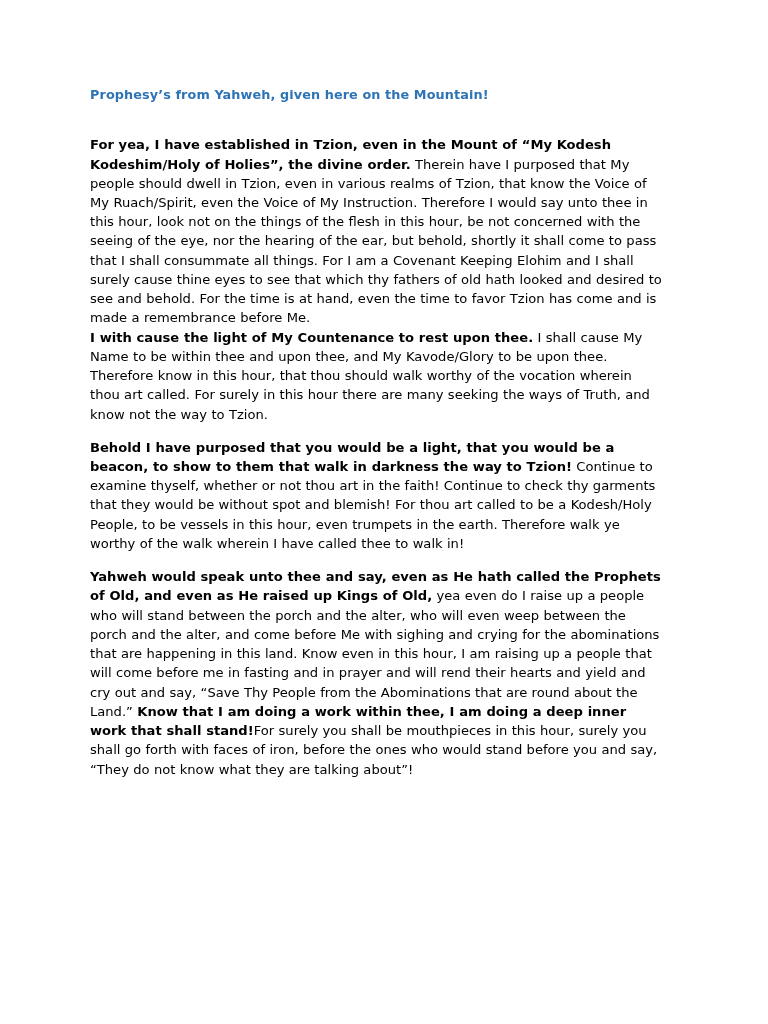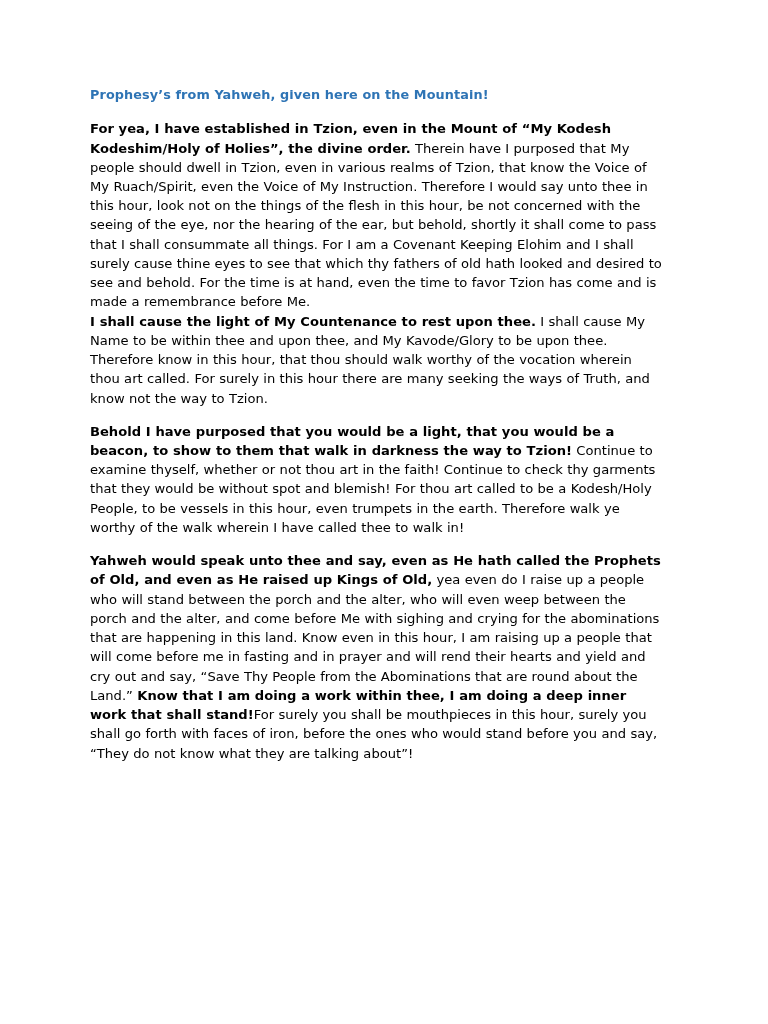--- a/index.html
+++ b/index.html
@@ -19,21 +19,21 @@
     height: 1024px;
     box-sizing: border-box;
     padding: 86px 90px 0 90px;
     position: relative;
   }
   .doc-title {
     color: #2e74b5;
     font-weight: bold;
     font-size: 12.8px;
     line-height: 1.35;
-    margin: 0 0 16px 0;
+    margin: 0 0 32px 0;
     letter-spacing: 0.1px;
   }
   .para {
     font-size: 13.1px;
     line-height: 1.47;
     margin: 0 16px 14px 0;
     text-align: left;
     word-spacing: 0.2px;
   }
   .para.tight {
@@ -52,21 +52,21 @@
 <div class="page">
 
   <h1 class="doc-title" style="color: rgb(46, 116, 181);">Prophesy’s from Yahweh, given here on the Mountain!</h1>
 
   <p class="para tight">
     <span class="lead">For yea, I have established in Tzion, even in the Mount of “My Kodesh Kodeshim/Holy of Holies”, the divine order.</span><span> Therein have I purposed that My people should dwell in Tzion, even in various realms of Tzion, that know the Voice of My Ruach/Spirit, even the Voice of My Instruction. Therefore I would say unto thee in this hour, look not on the things of the flesh in this hour, be not concerned with the seeing of the eye, nor the hearing of the ear, but behold, shortly it shall come to pass that I shall consummate all things. For I am a Covenant Keeping Elohim and I shall surely cause thine eyes to see that which thy fathers of old hath looked and desired to see and behold. For the time is at hand, even the time to favor Tzion has come and is made a remembrance before Me.</span>
   </p>
 
 
   <p class="para">
-    <span class="lead">I shall cause the light of My Countenance to rest upon thee.</span><span> I shall cause My Name to be within thee and upon thee, and My Kavode/Glory to be upon thee. Therefore know in this hour, that thou should walk worthy of the vocation wherein thou art called. For surely in this hour there are many seeking the ways of Truth, and know not the way to Tzion.</span>
+    <span class="lead">I with cause the light of My Countenance to rest upon thee.</span><span> I shall cause My Name to be within thee and upon thee, and My Kavode/Glory to be upon thee. Therefore know in this hour, that thou should walk worthy of the vocation wherein thou art called. For surely in this hour there are many seeking the ways of Truth, and know not the way to Tzion.</span>
   </p>
 
   <p class="para">
     <span class="lead">Behold I have purposed that you would be a light, that you would be a beacon, to show to them that walk in darkness the way to Tzion!</span><span> Continue to examine thyself, whether or not thou art in the faith! Continue to check thy garments that they would be without spot and blemish! For thou art called to be a Kodesh/Holy People, to be vessels in this hour, even trumpets in the earth. Therefore walk ye worthy of the walk wherein I have called thee to walk in!</span>
   </p>
 
   <p class="para">
     <span class="lead">Yahweh would speak unto thee and say, even as He hath called the Prophets of Old, and even as He raised up Kings of Old,</span><span> yea even do I raise up a people who will stand between the porch and the alter, who will even weep between the porch and the alter, and come before Me with sighing and crying for the abominations that are happening in this land. Know even in this hour, I am raising up a people that will come before me in fasting and in prayer and will rend their hearts and yield and cry out and say, “Save Thy People from the Abominations that are round about the Land.” </span><span class="inline-bold">Know that I am doing a work within thee, I am doing a deep inner work that shall stand!</span><span>For surely you shall be mouthpieces in this hour, surely you shall go forth with faces of iron, before the ones who would stand before you and say, “They do not know what they are talking about”!</span>
   </p>
 

